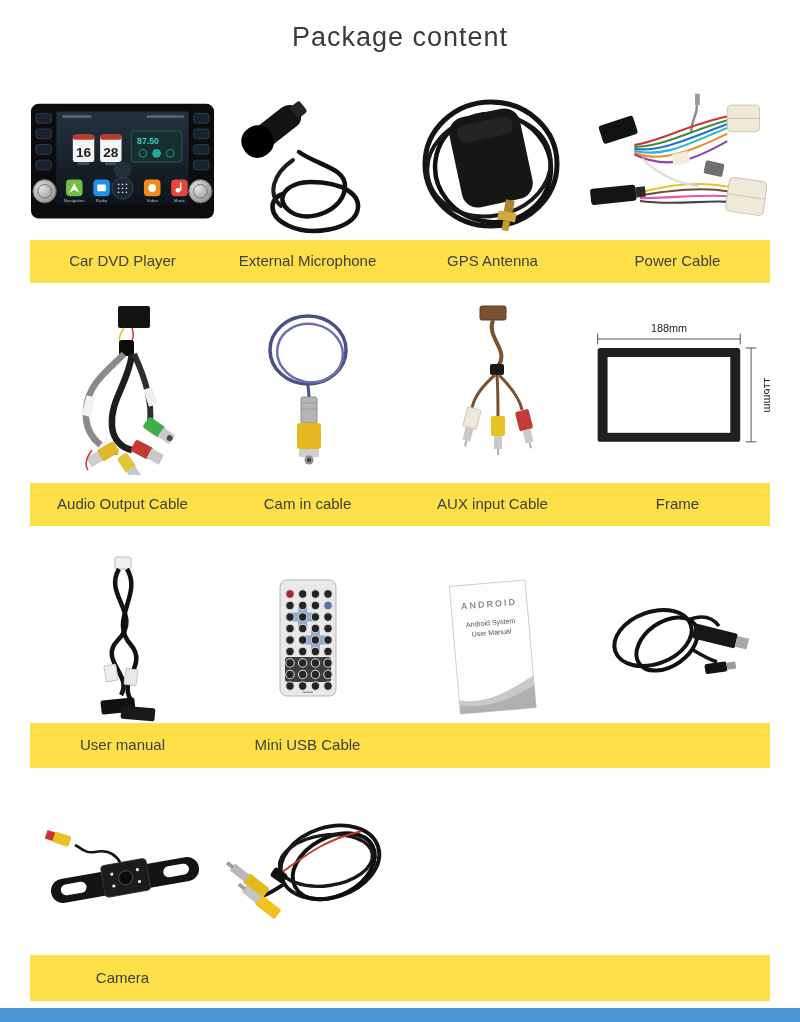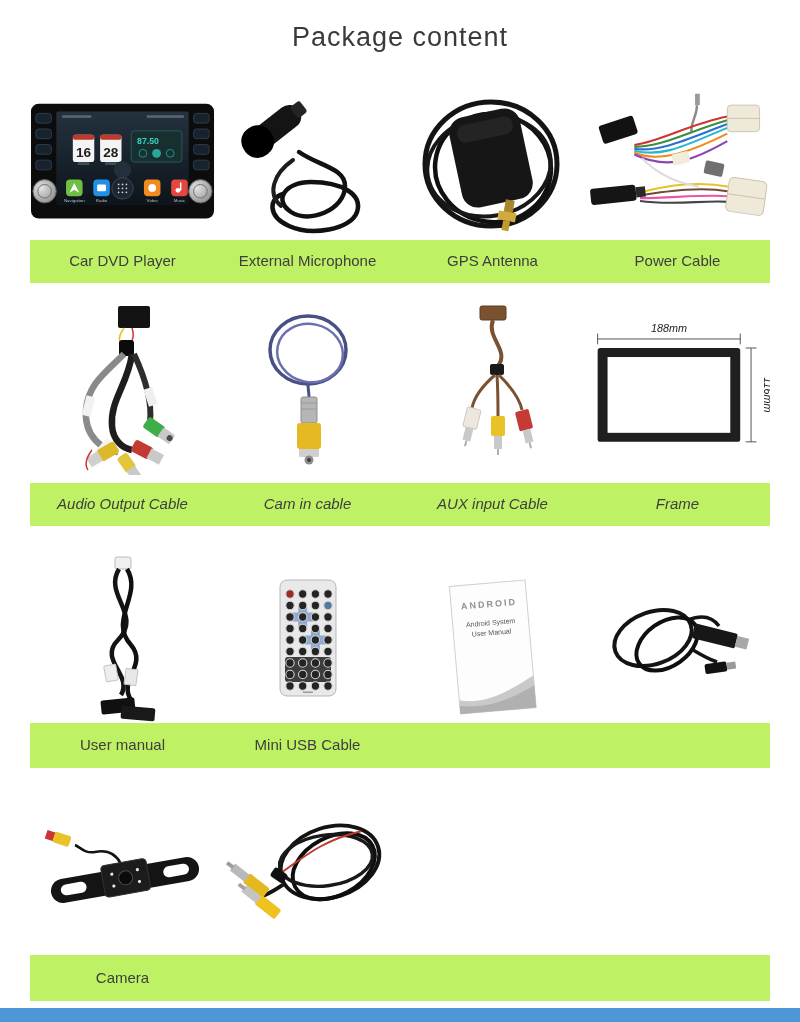--- a/index.html
+++ b/index.html
@@ -3,25 +3,25 @@
 <meta charset="utf-8">
 <style>
   html,body{margin:0;padding:0;background:#fff;}
   .page{position:relative;width:800px;height:1022px;background:#ffffff;overflow:hidden;
         font-family:"Liberation Sans",sans-serif;}
   .title{position:absolute;top:22px;left:0;width:100%;text-align:center;
          font-size:27px;color:#3a3a3a;letter-spacing:1px;font-weight:400;}
   .row{position:absolute;left:30px;width:740px;}
   .imgs{display:grid;grid-template-columns:repeat(4,185px);}
   .imgs .cell{display:flex;justify-content:center;align-items:flex-start;}
-  .band{display:grid;grid-template-columns:repeat(4,185px);background:#bef264;}
+  .band{display:grid;grid-template-columns:repeat(4,185px);background:#fde047;}
   .band .cell{display:flex;align-items:center;justify-content:center;text-align:center;
               font-size:15px;color:#3e3e3e;line-height:1.25;white-space:pre-line;}
   .row1{top:85px;}  .row1 .imgs{height:155px;} .row1 .band{height:43px;}
-  .row2{top:295px;font-style:italic;} .row2 .imgs{height:188px;} .row2 .band{height:43px;}
+  .row2{top:295px;} .row2 .imgs{height:188px;} .row2 .band{height:43px;}
   .row3{top:548px;} .row3 .imgs{height:175px;} .row3 .band{height:45px;}
   .row4{top:795px;} .row4 .imgs{height:160px;} .row4 .band{height:46px;gap:40px;}
   .accent-bar{position:absolute;left:0;top:1008px;width:800px;height:14px;background:#4d96d8;}
   svg{display:block;}
   .btn{fill:#242424;stroke:#d4d4d4;stroke-width:1.1;}
   .btn-red{fill:#9c2b2b;stroke:#d4d4d4;stroke-width:1.1;}
   .btn-blue{fill:#53799f;stroke:#d4d4d4;stroke-width:1.1;}
 </style>
 </head>
 <body>

